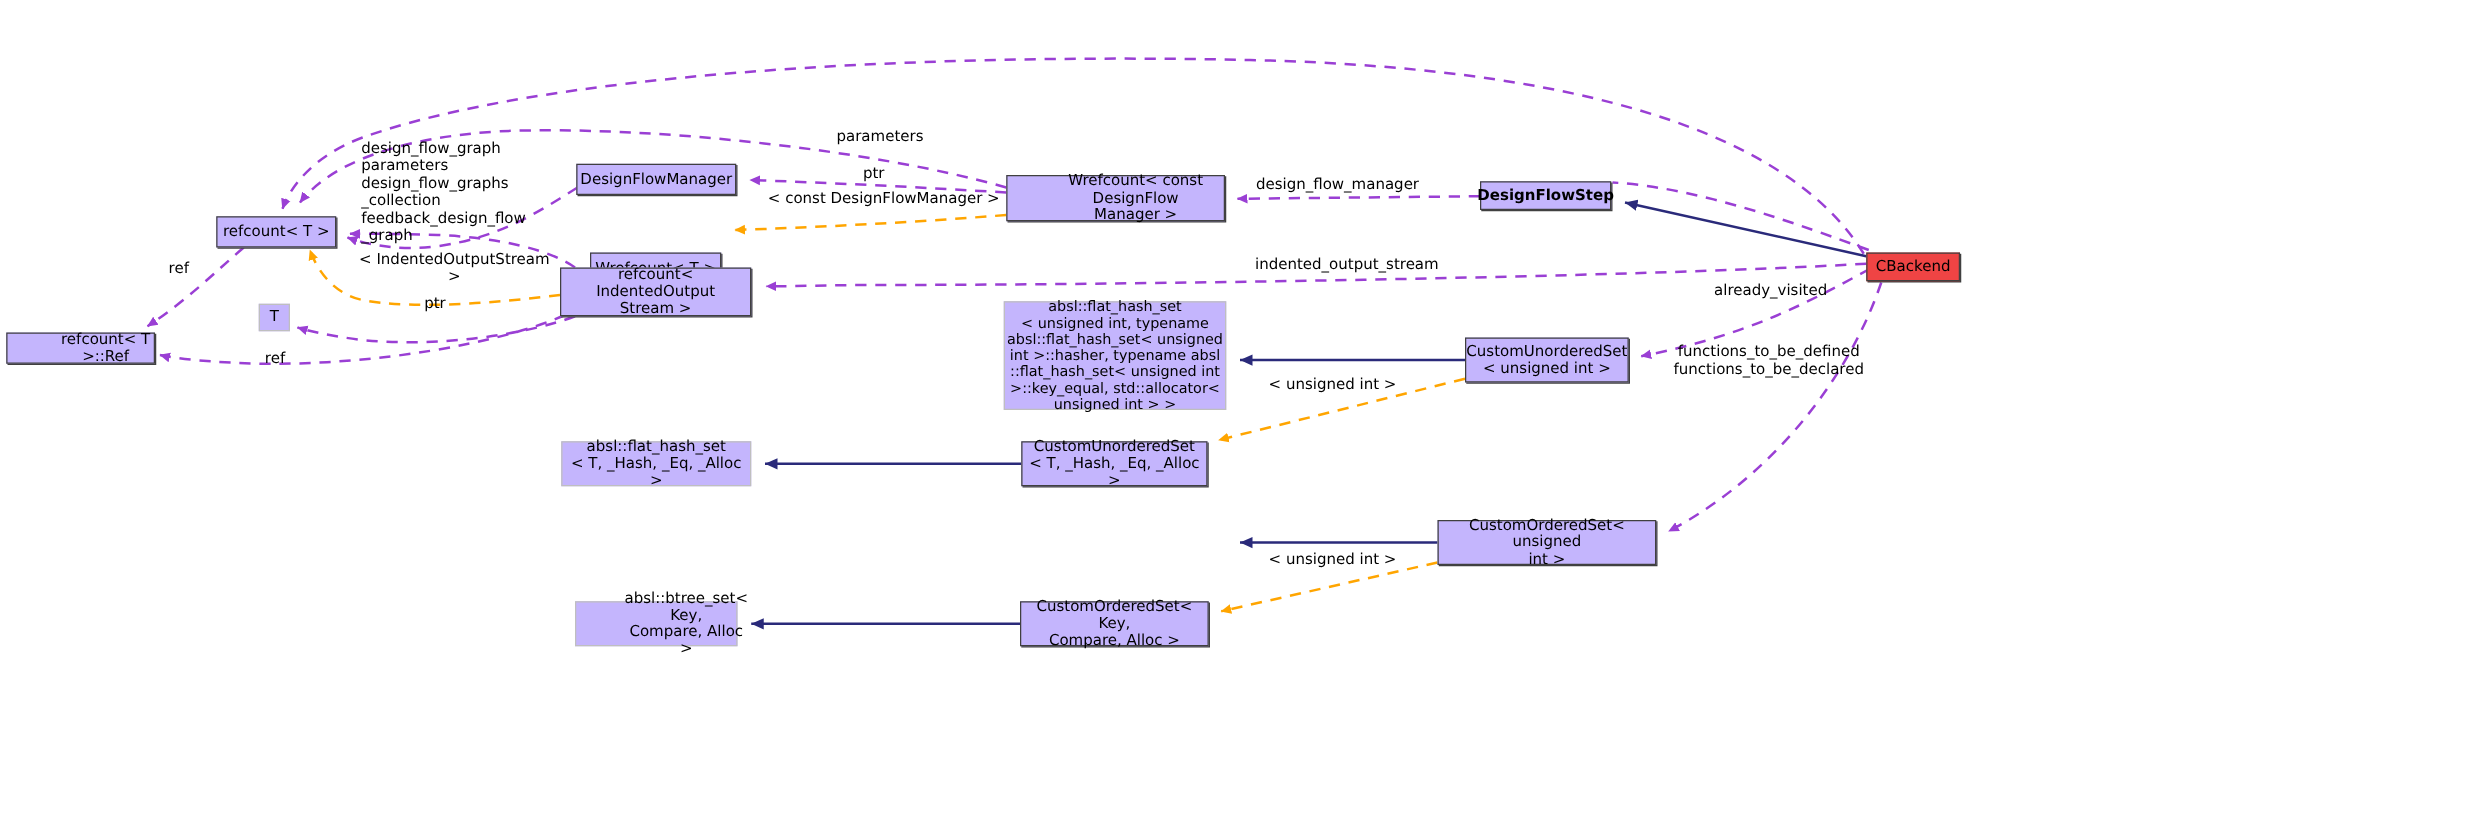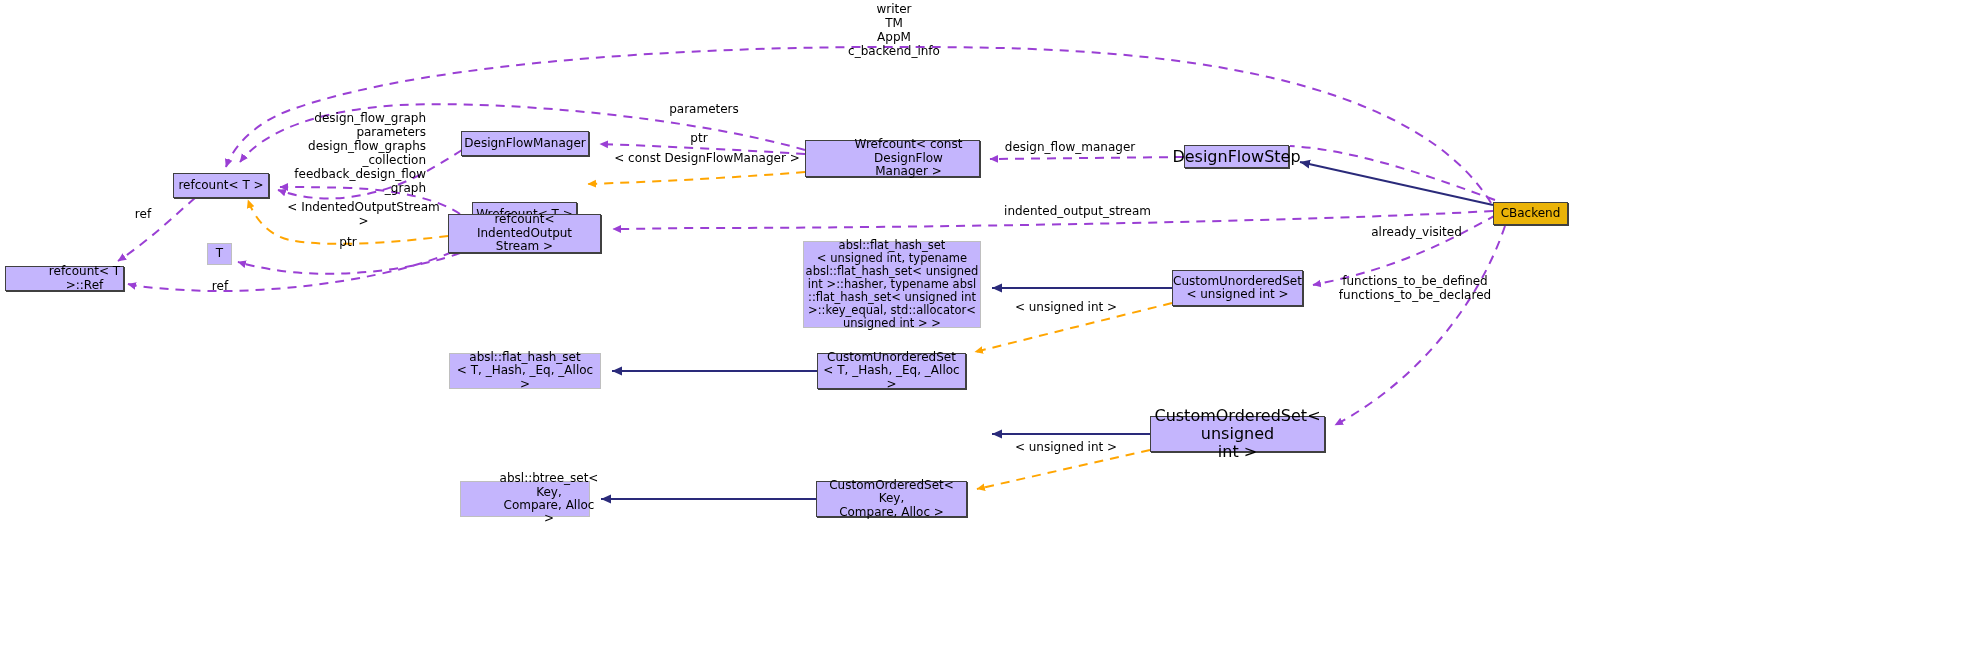--- a/index.html
+++ b/index.html
@@ -38,21 +38,21 @@
   }
   .node.solid {
     border: 1px solid #404040;
     box-shadow: 1px 1px 0 0 #404040;
   }
   .node.light {
     border: 1px solid #bfbfbf;
   }
   .node.current {
     border: 1px solid #404040;
-    background: #eab308;
+    background: #ef4444;
     box-shadow: 1px 1px 0 0 #404040;
   }
   .edge-label {
     position: absolute;
     color: #000000;
     text-align: center;
     line-height: 1.16;
     white-space: pre-line;
     z-index: 4;
   }
@@ -168,21 +168,21 @@
   <div class="node solid" style="left:461px;top:131px;width:128px;height:25px;font-size:12px;">DesignFlowManager</div>
 
   <div class="node solid" style="left:472px;top:172px;width:105px;height:25px;font-size:12px;margin-top:30px;">Wrefcount&lt; T &gt;</div>
 
   <div class="node solid" style="left:448px;top:214px;width:153px;height:39px;font-size:12px;">refcount&lt; IndentedOutput
 Stream &gt;</div>
 
   <div class="node solid" style="left:805px;top:140px;width:175px;height:37px;font-size:12px;padding-left:32px;">Wrefcount&lt; const DesignFlow
 Manager &gt;</div>
 
-  <div class="node solid" style="left:1184px;top:145px;width:105px;height:23px;font-size:16px;">DesignFlowStep</div>
+  <div class="node solid" style="left:1184px;top:145px;width:105px;height:23px;font-size:12px;font-weight:bold;">DesignFlowStep</div>
 
   <div class="node current" style="left:1493px;top:202px;width:75px;height:23px;font-size:12px;">CBackend</div>
 
   <div class="node light" style="left:803px;top:241px;width:178px;height:87px;font-size:11.5px;">absl::flat_hash_set
 &lt; unsigned int, typename
  absl::flat_hash_set&lt; unsigned
  int &gt;::hasher, typename absl
 ::flat_hash_set&lt; unsigned int
  &gt;::key_equal, std::allocator&lt;
 unsigned int &gt; &gt;</div>
@@ -190,37 +190,33 @@
   <div class="node solid" style="left:1172px;top:270px;width:131px;height:36px;font-size:12px;">CustomUnorderedSet
 &lt; unsigned int &gt;</div>
 
   <div class="node light" style="left:449px;top:353px;width:152px;height:36px;font-size:12px;">absl::flat_hash_set
 &lt; T, _Hash, _Eq, _Alloc &gt;</div>
 
   <div class="node solid" style="left:817px;top:353px;width:149px;height:36px;font-size:12px;">CustomUnorderedSet
 &lt; T, _Hash, _Eq, _Alloc &gt;</div>
 
 
-  <div class="node solid" style="left:1150px;top:416px;width:175px;height:36px;font-size:16px;">CustomOrderedSet&lt; unsigned
+  <div class="node solid" style="left:1150px;top:416px;width:175px;height:36px;font-size:12px;">CustomOrderedSet&lt; unsigned
 int &gt;</div>
 
   <div class="node light" style="left:460px;top:481px;width:130px;height:36px;font-size:12px;padding-left:48px;">absl::btree_set&lt; Key,
 Compare, Alloc &gt;</div>
 
   <div class="node solid" style="left:816px;top:481px;width:151px;height:36px;font-size:12px;">CustomOrderedSet&lt; Key,
 Compare, Alloc &gt;</div>
 
-  <div class="edge-label" style="left:847px;top:3px;width:94px;font-size:12px;text-align:center;">writer
-TM
-AppM
-c_backend_info</div>
 
   <div class="edge-label" style="left:667px;top:103px;width:74px;font-size:12px;text-align:center;">parameters</div>
 
-  <div class="edge-label" style="left:289px;top:112px;width:137px;font-size:12px;text-align:right;">design_flow_graph
+  <div class="edge-label" style="left:289px;top:112px;width:137px;font-size:12px;text-align:left;">design_flow_graph
 parameters
 design_flow_graphs
 _collection
 feedback_design_flow
 _graph</div>
 
   <div class="edge-label" style="left:685px;top:132px;width:28px;font-size:12px;text-align:center;">ptr</div>
 
   <div class="edge-label" style="left:614px;top:152px;width:186px;font-size:12px;text-align:center;">&lt; const DesignFlowManager &gt;</div>
 

